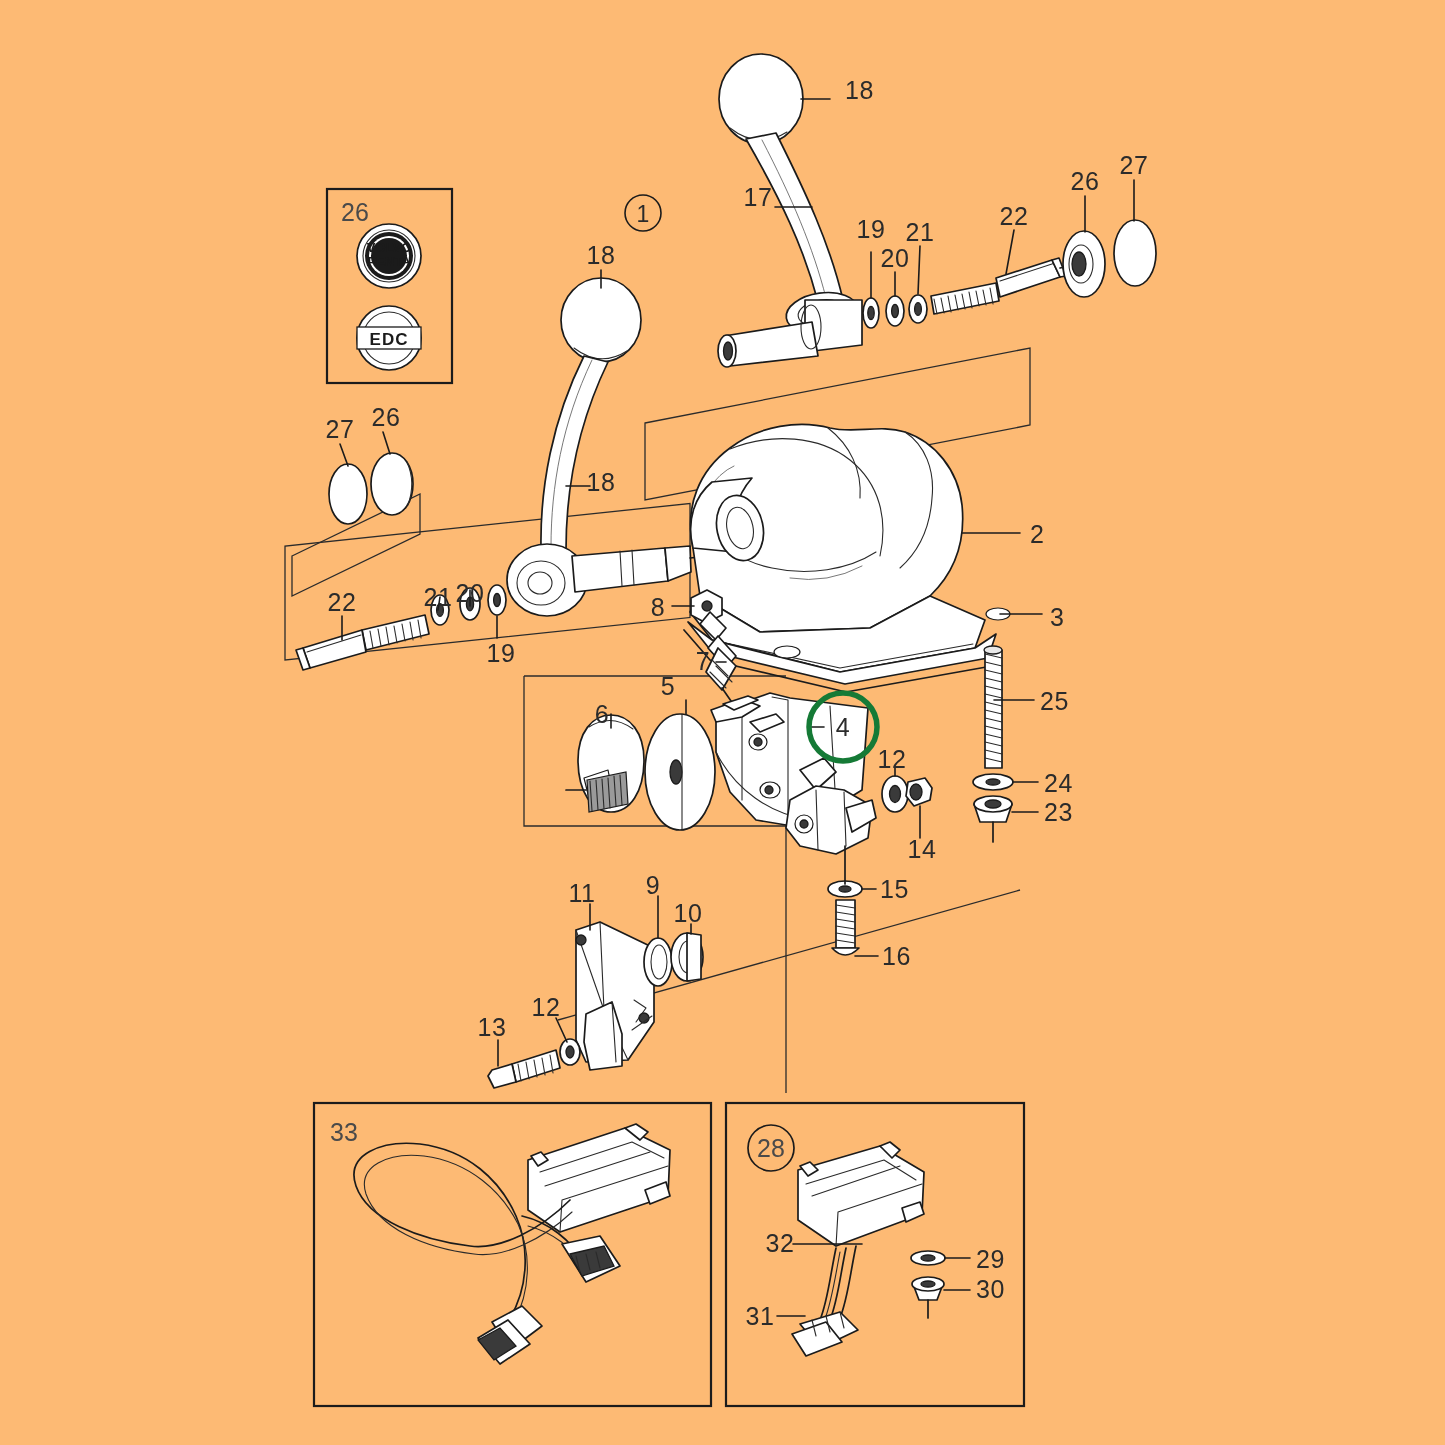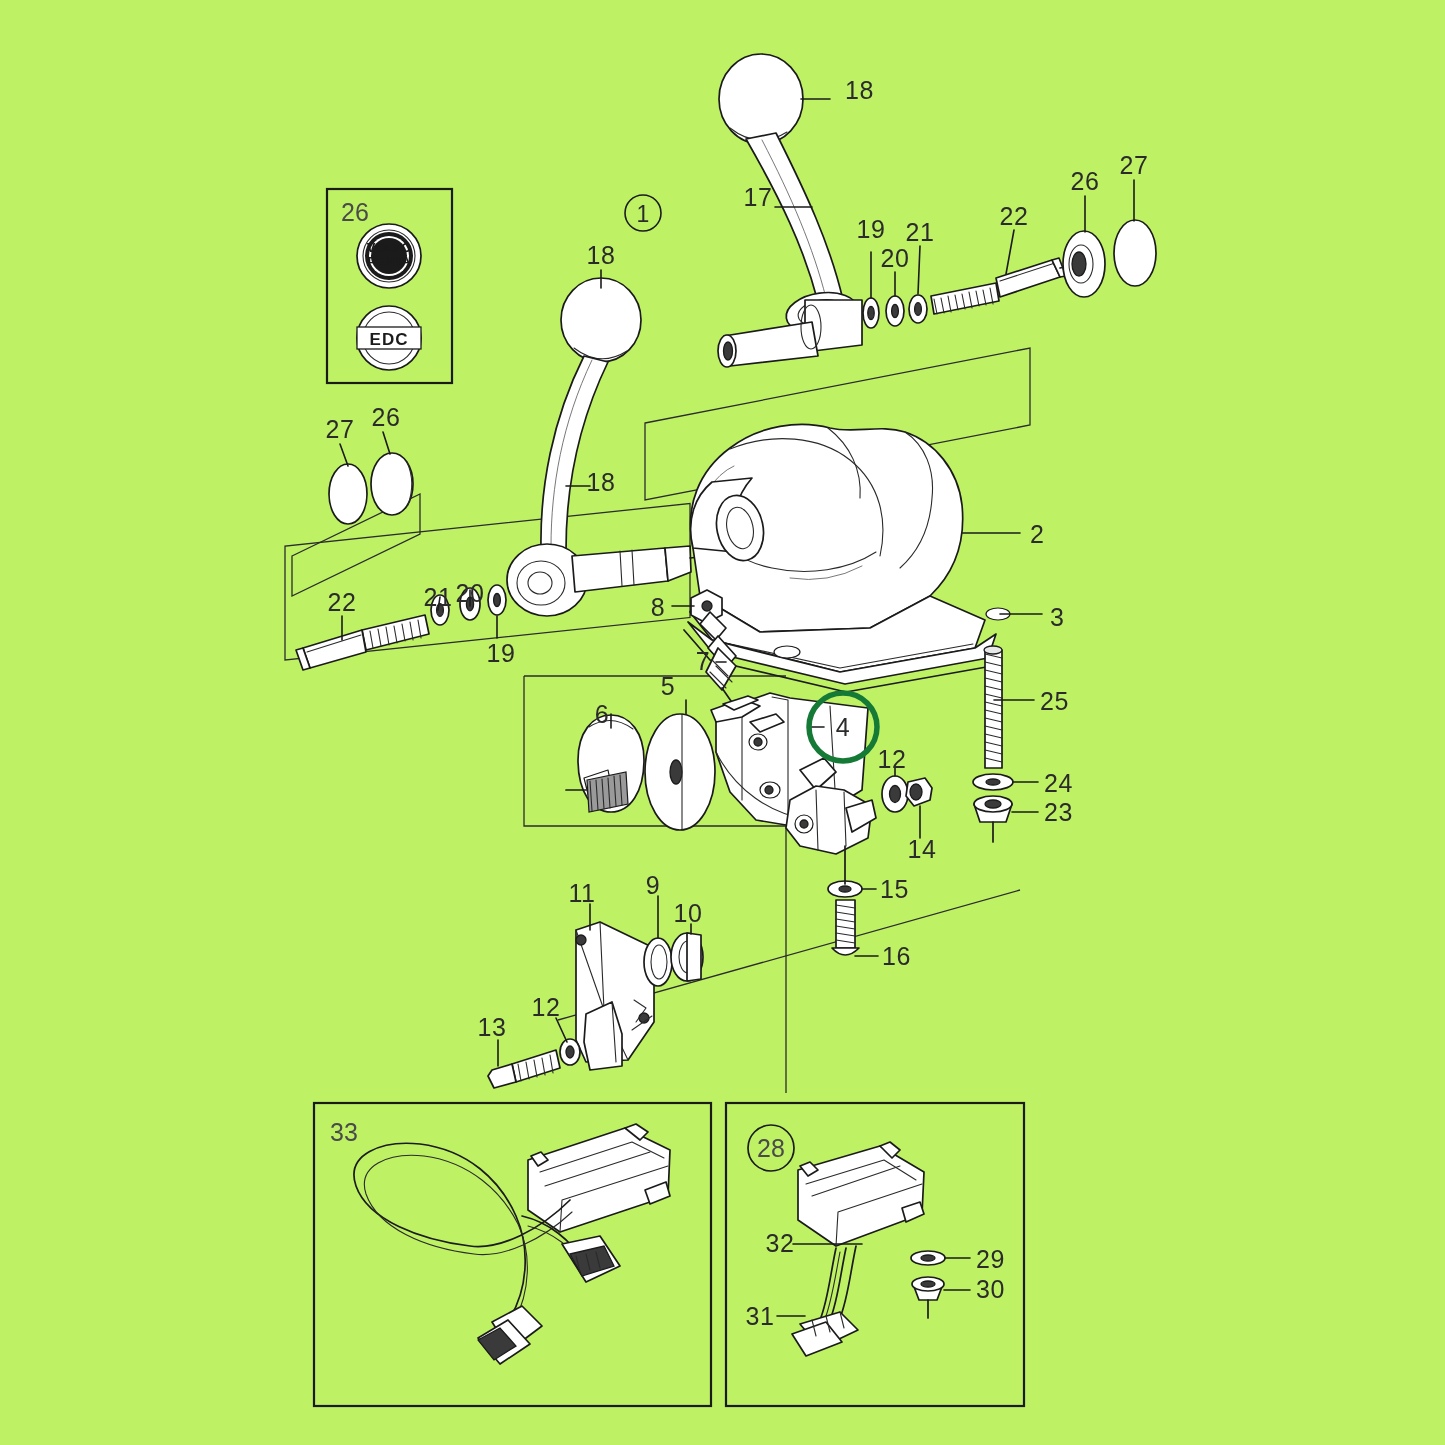--- a/index.html
+++ b/index.html
@@ -1,18 +1,18 @@
 <!DOCTYPE html>
 <html><head>
 <meta charset="utf-8">
 <title>Parts Diagram</title>
 <style>
   html,body{margin:0;padding:0;background:#ffffff;}
   body{width:1445px;height:1445px;font-family:"Liberation Sans",sans-serif;overflow:hidden;}
-  #stage{position:relative;width:1445px;height:1445px;background:#bef264;}
+  #stage{position:relative;width:1445px;height:1445px;background:#fdba74;}
   svg.layer{position:absolute;top:0;left:0;width:1445px;height:1445px;}
   .ln{fill:none;stroke:#1b1b1b;stroke-width:1.7;stroke-linejoin:round;stroke-linecap:round;}
   .ln-f{fill:none;stroke:#2a2a2a;stroke-width:1.1;stroke-linejoin:round;stroke-linecap:round;}
   .ln-vf{fill:none;stroke:#555;stroke-width:0.8;stroke-linecap:round;}
   .leader{fill:none;stroke:#1b1b1b;stroke-width:1.6;stroke-linecap:round;}
   .box{fill:none;stroke:#1b1b1b;stroke-width:2.2;}
   .thinbox{fill:none;stroke:#2b2b2b;stroke-width:1.3;}
   .wht{fill:#ffffff;stroke:#1b1b1b;stroke-width:1.7;stroke-linejoin:round;}
   .wht-f{fill:#ffffff;stroke:#1b1b1b;stroke-width:1.2;stroke-linejoin:round;}
   .dk{fill:#3a3a3a;stroke:#1b1b1b;stroke-width:1.3;}

